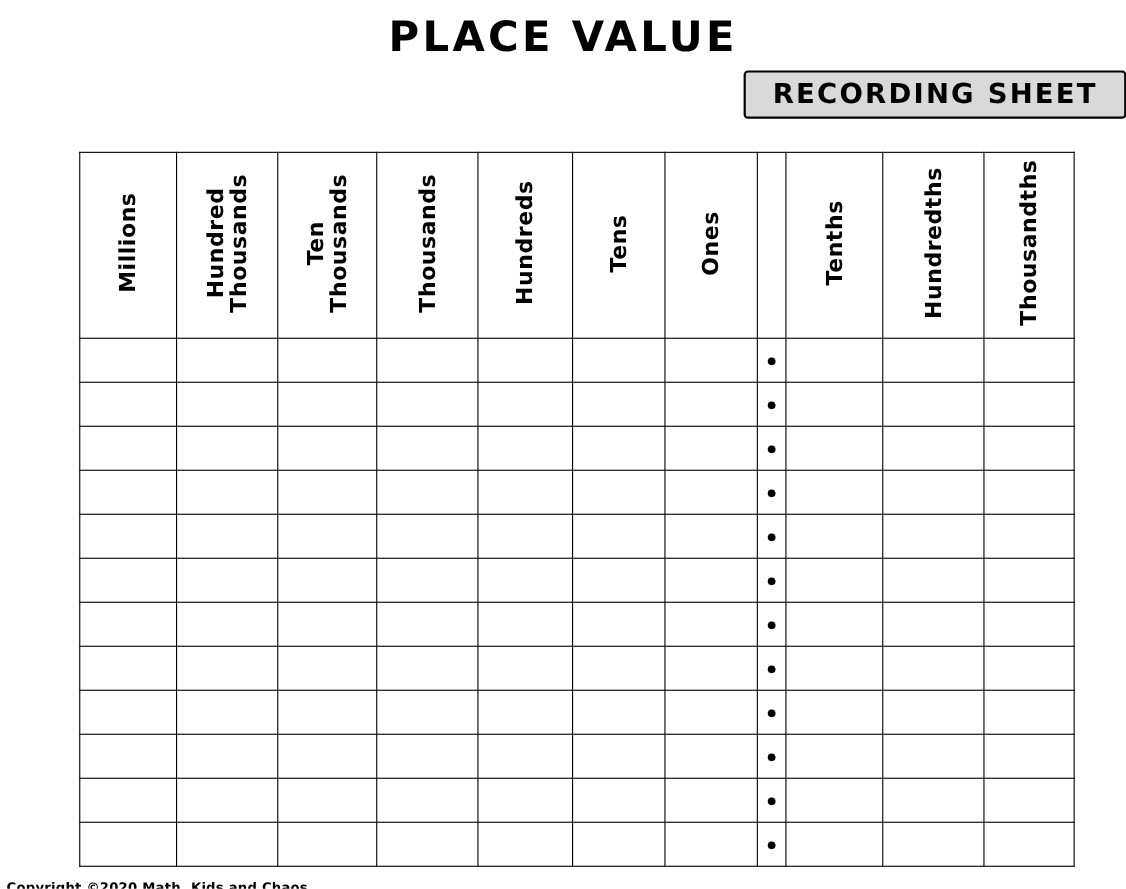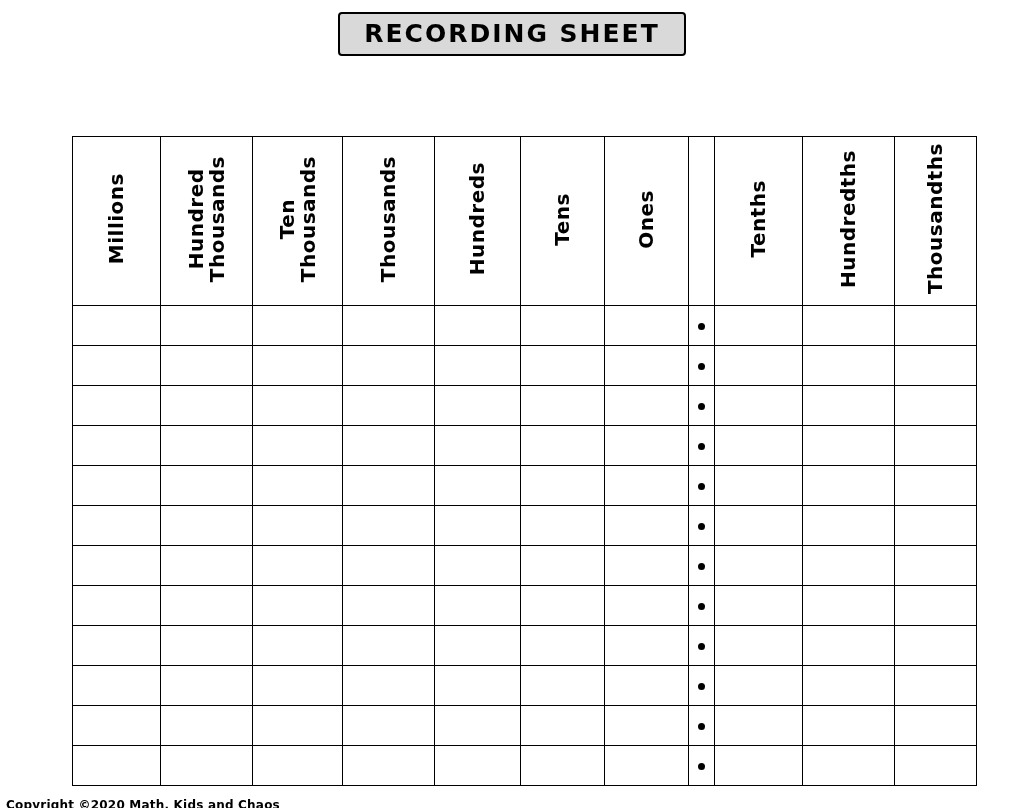--- a/index.html
+++ b/index.html
@@ -28,21 +28,21 @@
     text-align: center;
     font-family: "DejaVu Sans", sans-serif;
     font-size: 38px;
     font-weight: bold;
     letter-spacing: 3px;
     margin-top: 14px;
     line-height: 1.0;
   }
 
   .subtitle-wrap {
-    text-align: center;
+    text-align: right;
     margin-top: 12px;
   }
   .subtitle {
     display: inline-block;
     background: #d9d9d9;
     border: 2px solid #000000;
     border-radius: 4px;
     padding: 7px 24px 8px 24px;
     font-size: 25px;
     font-weight: bold;
@@ -116,20 +116,21 @@
     font-weight: bold;
     font-family: "DejaVu Sans", sans-serif;
     letter-spacing: 0.2px;
   }
 </style>
 </head>
 <body>
 
 <div class="page">
 
+  <div class="title">PLACE VALUE</div>
 
   <div class="subtitle-wrap">
     <span class="subtitle">RECORDING SHEET</span>
   </div>
 
   <div class="table-wrap">
     <table class="pv">
       <colgroup id="pv-colgroup">
           <col style="width: 88px;">
           <col style="width: 92px;">

